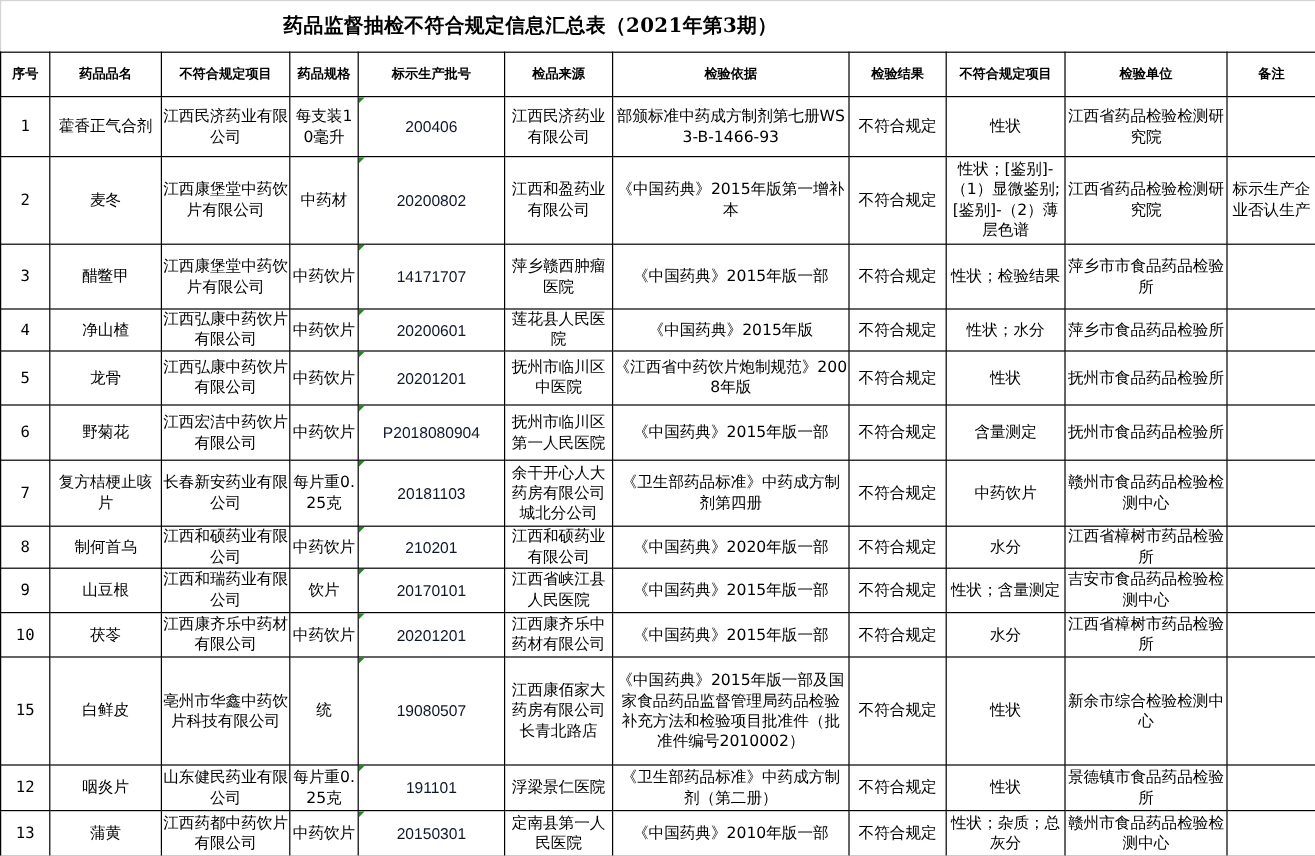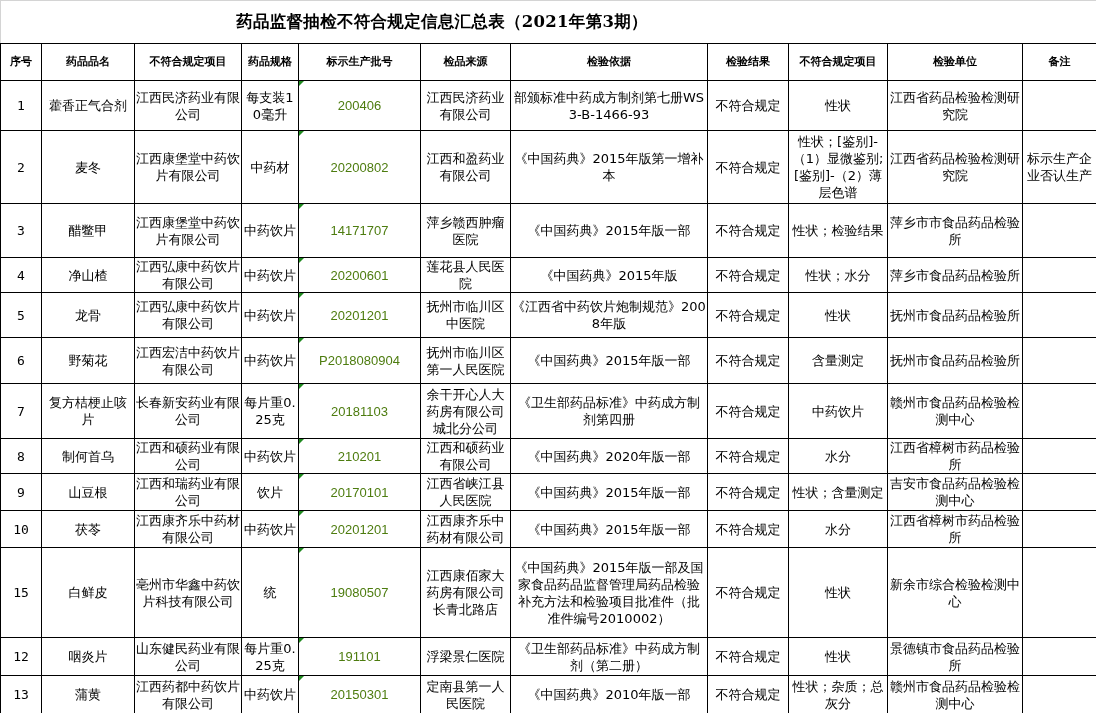--- a/index.html
+++ b/index.html
@@ -9,21 +9,21 @@
              border-top: 1px solid #d4d4d4; border-left: 1px solid #d4d4d4; box-sizing: border-box; }
     .title { position: absolute; left: 0; top: 0; width: 884px; height: 43px;
              display: flex; align-items: center; justify-content: center;
              font-family: "DejaVu Serif", "Liberation Serif", serif; font-weight: bold;
              font-size: 16.5px; letter-spacing: 0.3px; }
     table { position: absolute; left: 0; top: 43px; border-collapse: collapse;
             table-layout: fixed; width: 1096px; }
     td, th { border: 1px solid #000; padding: 0 1px; text-align: center; vertical-align: middle;
              font-size: 13px; line-height: 17px; overflow: hidden; word-break: break-all; position: relative; }
     th { font-family: "DejaVu Serif", "Liberation Serif", serif; font-weight: bold; font-size: 11px; line-height: 16px; }
-    td.num { font-family: "Liberation Sans", sans-serif; font-size: 13px; color: #4d7c0f; }
+    td.num { font-family: "Liberation Sans", sans-serif; font-size: 13px; color: #0f172a; }
     td.seq { font-family: "DejaVu Sans Mono", monospace; font-size: 13px; }
     .tri { position: absolute; left: 0; top: 0; width: 0; height: 0;
            border-top: 5px solid #1f8a1f; border-right: 5px solid transparent; }
   </style>
 </head>
 <body>
 
 <div class="frame"></div>
 <div class="title">药品监督抽检不符合规定信息汇总表（2021年第3期）</div>
 

